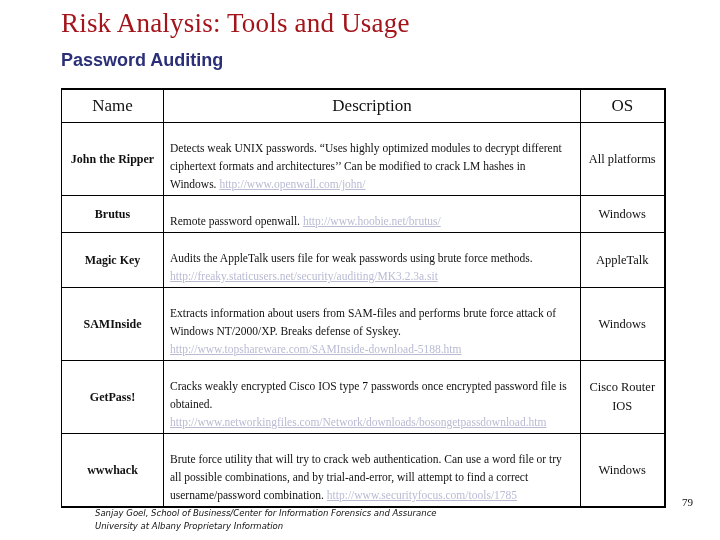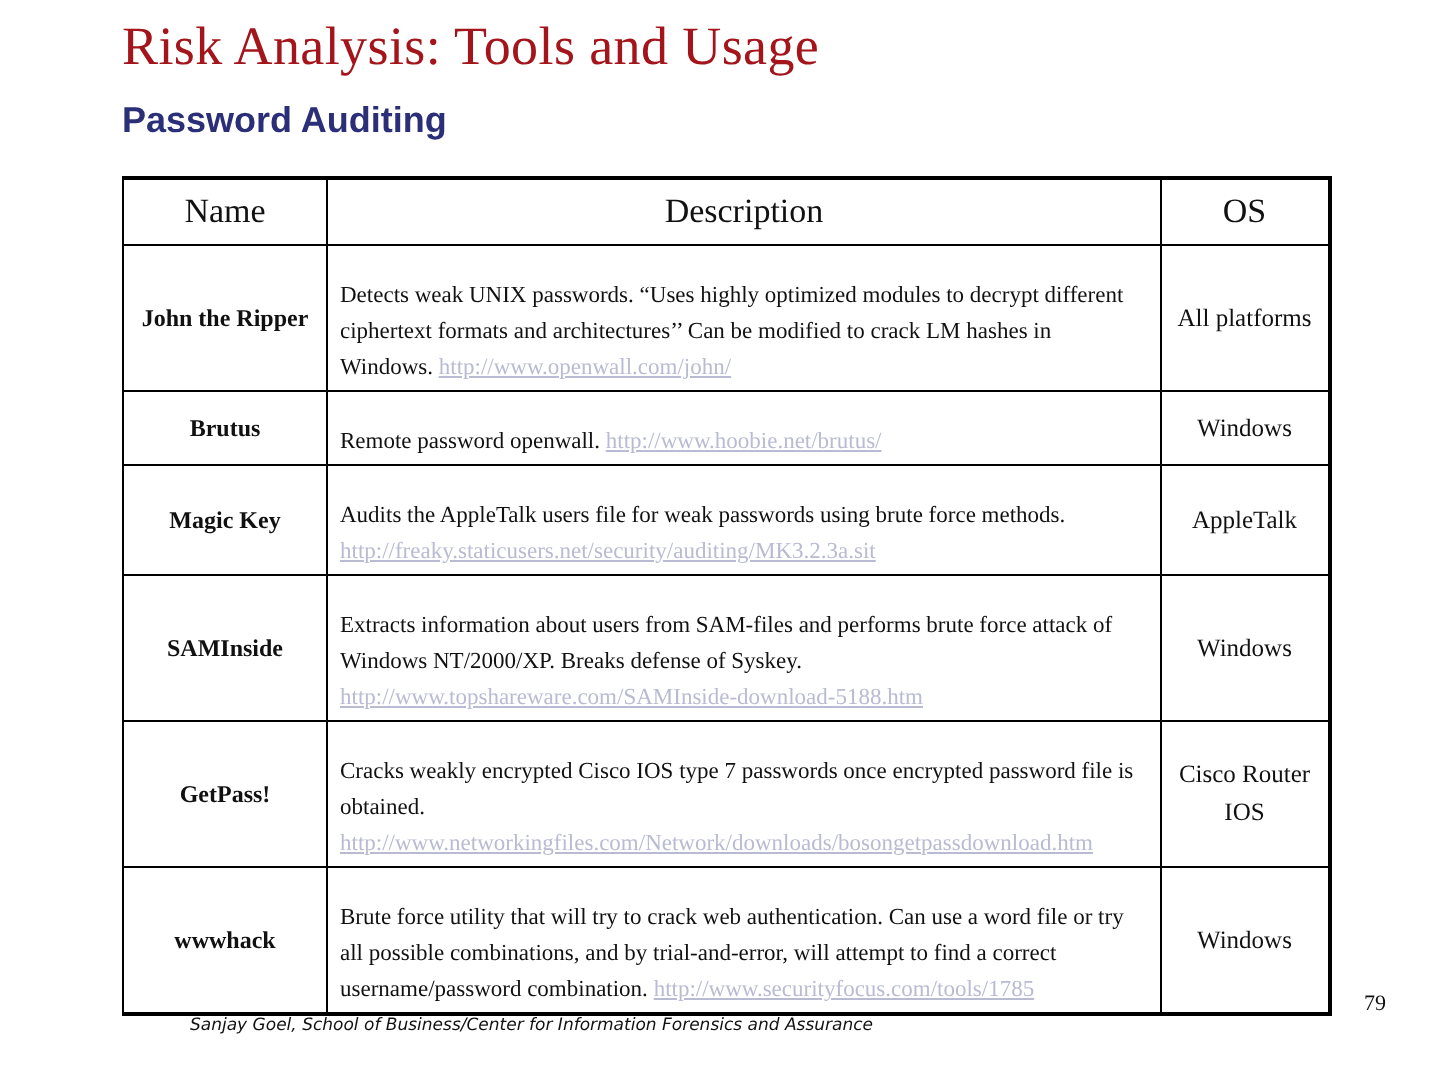--- a/index.html
+++ b/index.html
@@ -91,13 +91,14 @@
       <td class="name">wwwhack</td>
       <td class="desc"><span>Brute force utility that will try to crack web authentication. Can use a word file or try all possible combinations, and by trial-and-error, will attempt to find a correct username/password combination.</span> <span class="link">http://www.securityfocus.com/tools/1785</span></td>
       <td class="os">Windows</td>
     </tr>
   </tbody>
 </table>
 
 <div class="pagenum">79</div>
 <div class="footer">
   <div>Sanjay Goel, School of Business/Center for Information Forensics and Assurance</div>
+  <div>University at Albany Proprietary Information</div>
 </div>
 
 </body></html>

